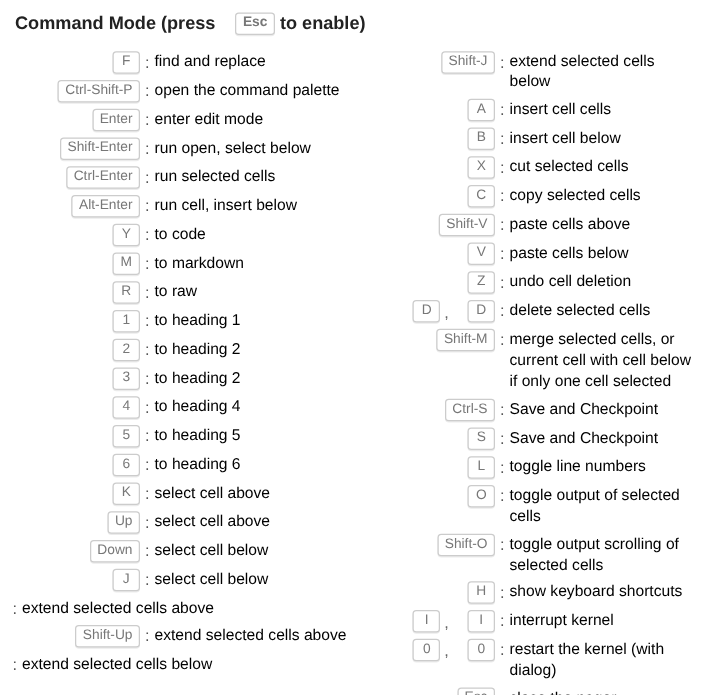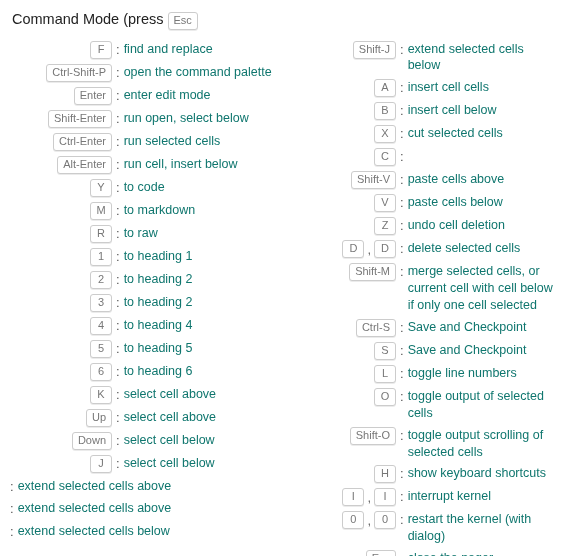--- a/index.html
+++ b/index.html
@@ -16,22 +16,23 @@
     height: 556px;
     box-sizing: border-box;
     padding: 10px 14px 10px 10px;
   }
   .heading {
     font-size: 14.5px;
     color: #222;
     margin: 0 0 10px 2px;
     white-space: nowrap;
     display: flex;
-    align-items: flex-end;
+    align-items: flex-start;
     gap: 4px;
+    font-weight: bold;
   }
   .cols {
     display: flex;
     gap: 14px;
   }
   .col {
     flex: 0 0 auto;
     display: flex;
     flex-direction: column;
     gap: 4px;
@@ -57,47 +58,49 @@
     color: #666;
     padding: 0 1px;
   }
   .colon {
     flex: 0 0 auto;
     color: #555;
     padding-top: 1px;
   }
   .desc {
     flex: 1 1 auto;
-    color: #0f766e;
+    color: #000000;
     padding-top: 1px;
     font-size: 12.5px;
   }
   .kbd {
     display: inline-block;
     min-width: 10px;
     padding: 1px 5px 2px 5px;
     font-size: 11px;
     line-height: 13px;
     color: #777;
     background: #fff;
     border: 1px solid #ccc;
     border-radius: 3px;
     box-shadow: 0 1px 0 rgba(0,0,0,0.08);
     text-align: center;
     font-family: inherit;
+    margin-left: 12px;
   }
   .kbd-inline { vertical-align: 1px; }
 </style>
 </head>
 <body>
 <div class="page">
 
 <div class="heading">
   <span>Command Mode (press</span>
   <span class="kbd kbd-inline">Esc</span>
+  <span>to enable)</span>
 </div>
 
 <div class="cols">
   <div class="col col-left" id="col-left">
         <div class="row">
           <div class="keys">
             <span class="kbd">F</span>
           </div>
           <div class="colon">:</div>
           <div class="desc">find and replace</div>
@@ -226,20 +229,23 @@
             <span class="kbd">J</span>
           </div>
           <div class="colon">:</div>
           <div class="desc">select cell below</div>
         </div>
         <div class="row">
           <div class="colon">:</div>
           <div class="desc">extend selected cells above</div>
         </div>
         <div class="row">
+          <div class="keys">
+            <span class="kbd">Shift-Up</span>
+          </div>
           <div class="colon">:</div>
           <div class="desc">extend selected cells above</div>
         </div>
         <div class="row">
           <div class="colon">:</div>
           <div class="desc">extend selected cells below</div>
         </div>
       </div>
   <div class="col col-right" id="col-right">
         <div class="row">
@@ -268,20 +274,21 @@
             <span class="kbd">X</span>
           </div>
           <div class="colon">:</div>
           <div class="desc">cut selected cells</div>
         </div>
         <div class="row">
           <div class="keys">
             <span class="kbd">C</span>
           </div>
           <div class="colon">:</div>
+          <div class="desc">copy selected cells</div>
         </div>
         <div class="row">
           <div class="keys">
             <span class="kbd">Shift-V</span>
           </div>
           <div class="colon">:</div>
           <div class="desc">paste cells above</div>
         </div>
         <div class="row">
           <div class="keys">

